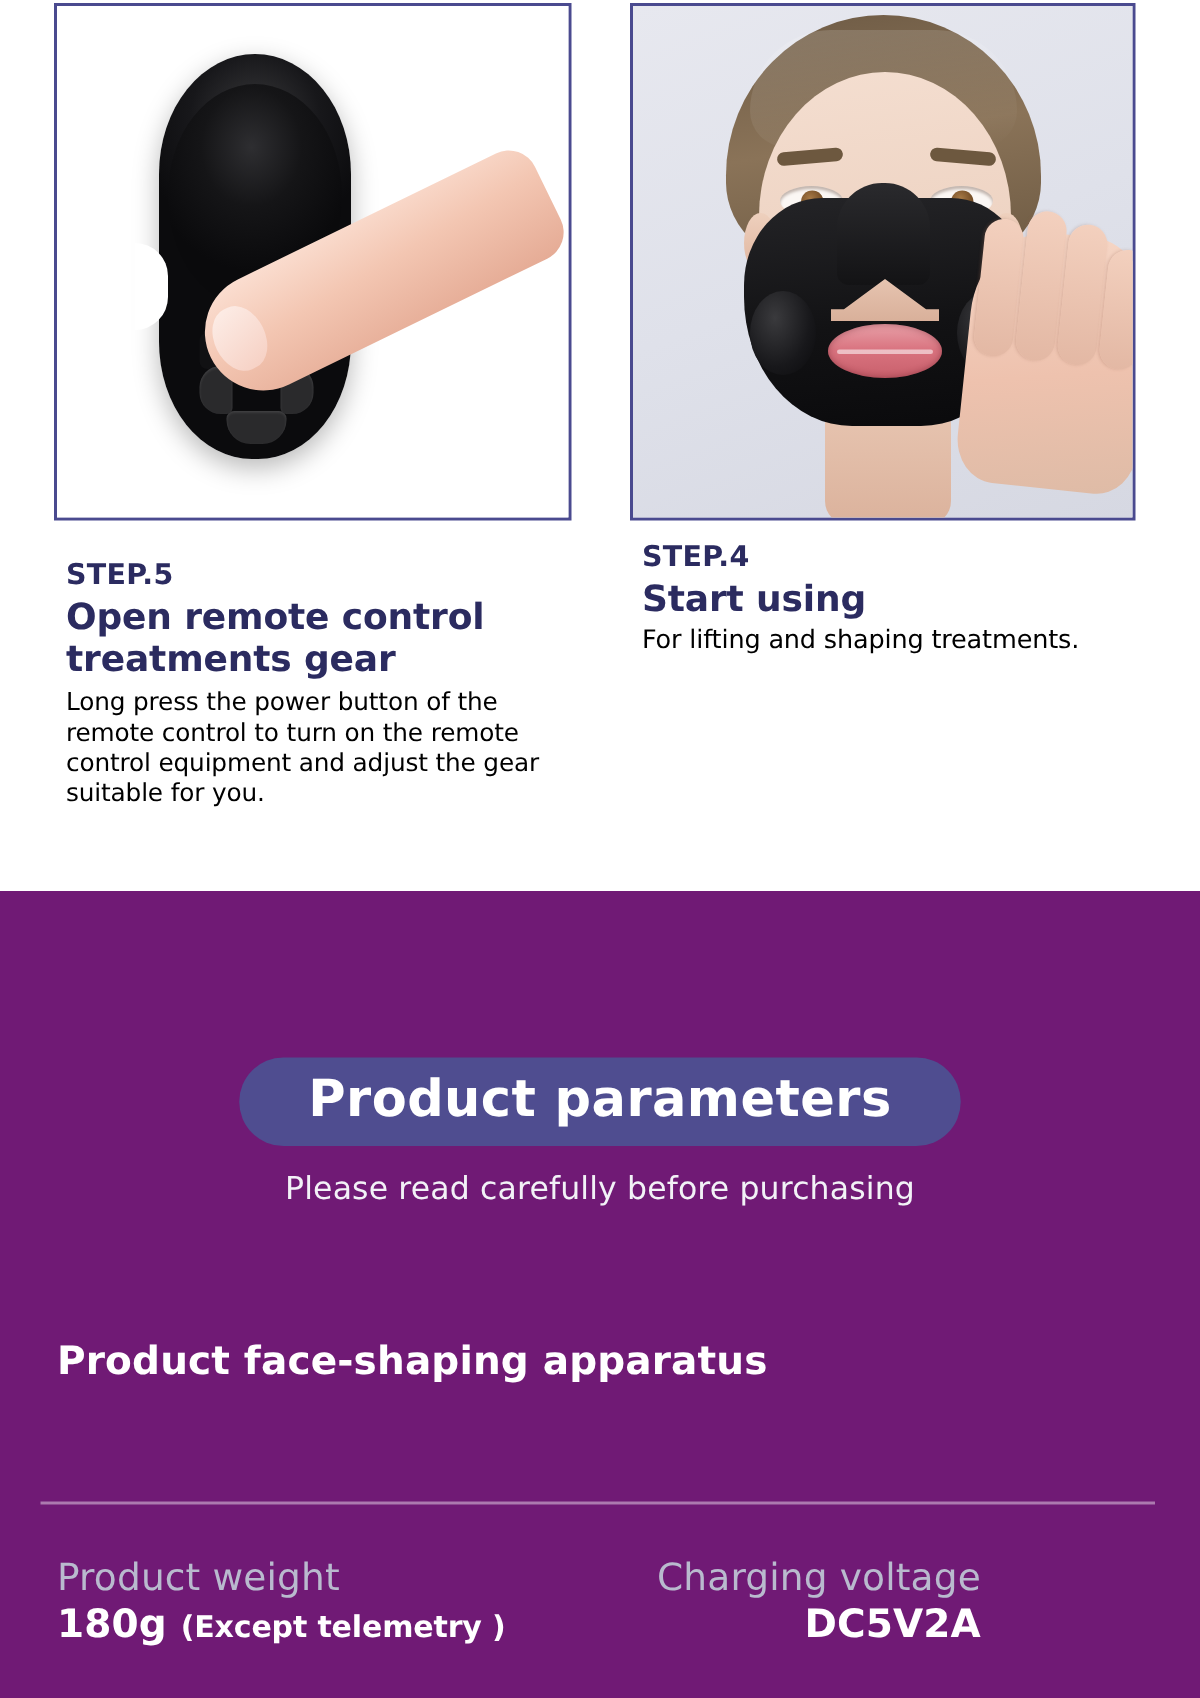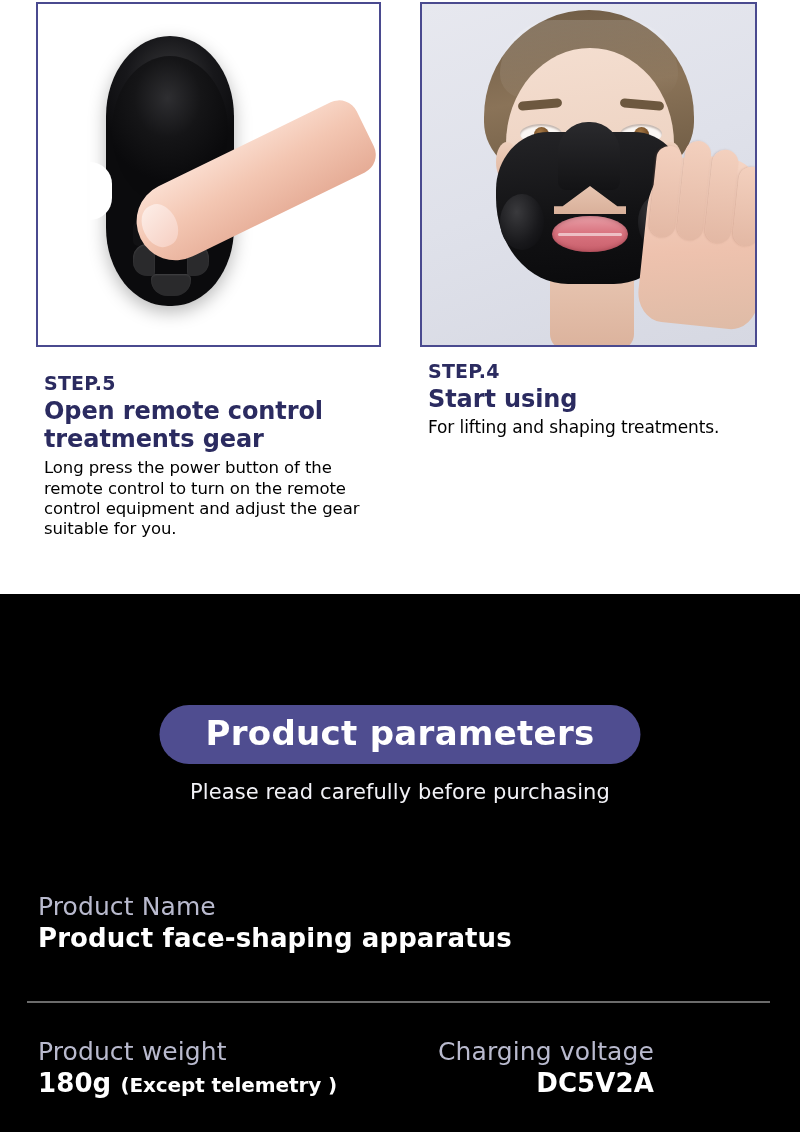--- a/index.html
+++ b/index.html
@@ -177,21 +177,21 @@
   }
   .step-desc {
     margin-top:5px; font-size:16.5px; color:#000000;
     line-height:1.22; letter-spacing:-.1px;
   }
   .step-right .step-desc { margin-top:3px; font-size:17px; }
 
   
   .params-section {
     position:absolute; left:0; top:594px; width:800px; height:538px;
-    background:#000000;
+    background:#701a75;
   }
   .params-pill {
     position:absolute; left:50%; transform:translateX(-50%); top:111px;
     background:#4f4d90; color:#ffffff;
     padding:11px 46px 14px; border-radius:40px;
     font-size:34px; font-weight:bold; letter-spacing:.3px;
     white-space:nowrap; line-height:1;
   }
   .params-subtitle {
     position:absolute; left:0; top:186px; width:100%;
@@ -291,21 +291,20 @@
     <div class="step-desc">For lifting and shaping treatments.</div>
   </div>
 </div>
 
 <div class="params-section">
 
   <div class="params-pill">Product parameters</div>
   <div class="params-subtitle">Please read carefully before purchasing</div>
 
   <div class="param-row row-name">
-    <div class="param-label">Product Name</div>
     <div class="param-value">Product face-shaping apparatus</div>
   </div>
 
   <div class="param-divider"></div>
 
   <div class="param-row row-pair">
     <div class="param-col col-weight">
       <div class="param-label">Product weight</div>
       <div class="param-value">
         <span>180g</span>

